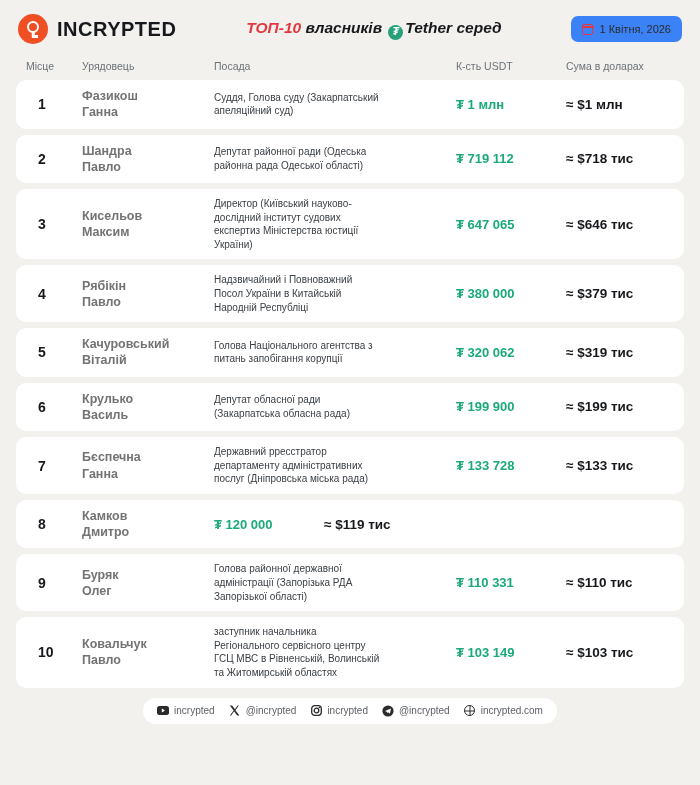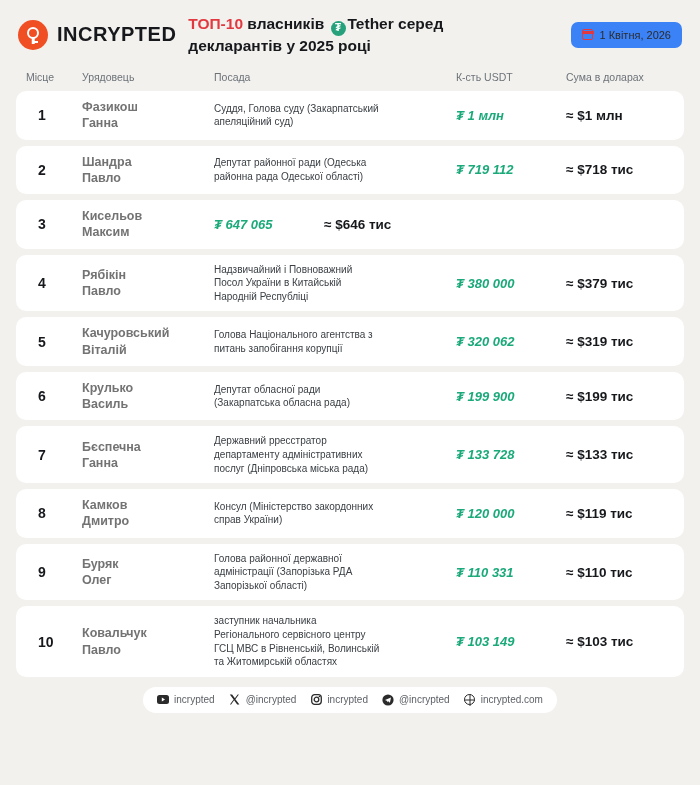--- a/index.html
+++ b/index.html
@@ -52,23 +52,24 @@
     background: #ffffff;
   }
   .brand-name {
     font-size: 20px;
     font-weight: bold;
     letter-spacing: 0.5px;
     color: #16181c;
   }
   .title-wrap {
     flex: 1 1 auto;
-    text-align: left;
+    text-align: center;
     line-height: 1.25;
     padding: 0 4px;
+    font-style: italic;
   }
   .title {
     font-size: 15.5px;
     font-weight: bold;
     color: #16181c;
   }
   .title .accent { color: #e2383f; }
   .tether-badge {
     display: inline-flex;
     align-items: center;
@@ -155,21 +156,20 @@
     line-height: 1.36;
     padding-right: 10px;
     white-space: pre-line;
   }
   .usdt {
     width: 110px; flex: 0 0 110px;
     font-size: 13px;
     font-weight: bold;
     color: #1aa97a;
     white-space: nowrap;
-    font-style: italic;
   }
   .usd {
     width: 108px; flex: 0 0 108px;
     font-size: 13.5px;
     font-weight: bold;
     color: #16181c;
     white-space: nowrap;
   }
 
   
@@ -232,21 +232,20 @@
       <div class="logo-mark">
         <span class="key"></span>
       </div>
       <div class="brand-name">INCRYPTED</div>
     </div>
 
     <div class="title-wrap">
       <div class="title">
         <span class="accent">ТОП-10</span><span> власників </span><span class="tether-badge">₮</span><span>Tether серед</span>
       </div>
-      <div class="title">декларантів у 2025 році</div>
     </div>
 
     <div class="date-pill">
       <span class="cal-icon"></span>
       <span>1 Квітня, 2026</span>
     </div>
   </div>
 
   <div class="col-head">
     <div class="c-place">Місце</div>
@@ -275,20 +274,24 @@
       <div class="post">Депутат районної ради (Одеська
 районна рада Одеської області)</div>
       <div class="usdt">₮ 719 112</div>
       <div class="usd">≈ $718 тис</div>
     </div>
 
     <div class="row">
       <div class="place">3</div>
       <div class="person">Кисельов
 Максим</div>
+      <div class="post">Директор (Київський науково-
+дослідний інститут судових
+експертиз Міністерства юстиції
+України)</div>
       <div class="usdt">₮ 647 065</div>
       <div class="usd">≈ $646 тис</div>
     </div>
 
     <div class="row">
       <div class="place">4</div>
       <div class="person">Рябікін
 Павло</div>
       <div class="post">Надзвичайний і Повноважний
 Посол України в Китайській
@@ -325,22 +328,20 @@
 департаменту адміністративних
 послуг (Дніпровська міська рада)</div>
       <div class="usdt">₮ 133 728</div>
       <div class="usd">≈ $133 тис</div>
     </div>
 
     <div class="row">
       <div class="place">8</div>
       <div class="person">Камков
 Дмитро</div>
-      <div class="post">Консул (Міністерство закордонних
-справ України)</div>
       <div class="usdt">₮ 120 000</div>
       <div class="usd">≈ $119 тис</div>
     </div>
 
     <div class="row">
       <div class="place">9</div>
       <div class="person">Буряк
 Олег</div>
       <div class="post">Голова районної державної
 адміністрації (Запорізька РДА

